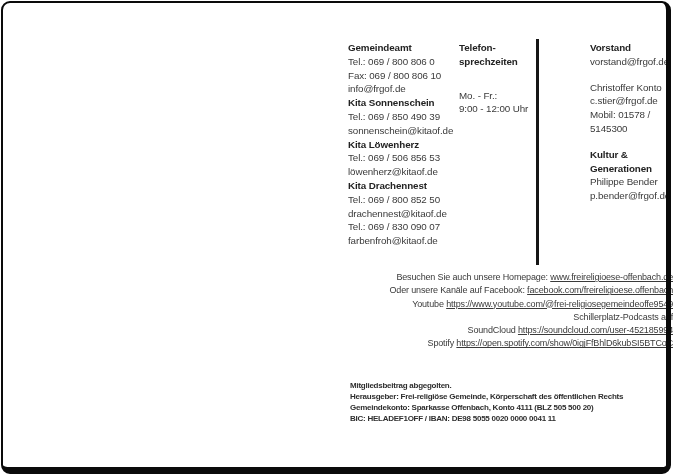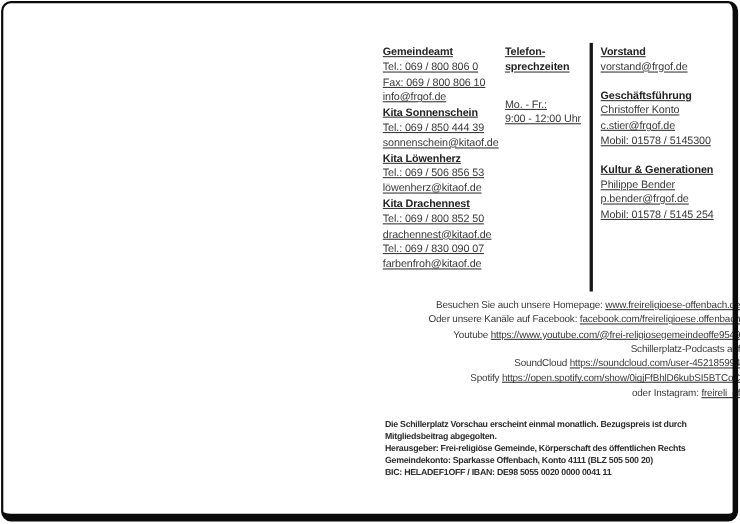--- a/index.html
+++ b/index.html
@@ -24,38 +24,37 @@
     z-index: 10;
   }
   
   .col {
     position: absolute;
     top: 41px;
     font-size: 9.8px;
     line-height: 13.8px;
     color: #3a3a3a;
     letter-spacing: -0.1px;
-    text-decoration: underline;
   }
   .col1 { left: 348px; width: 112px; }
   .col2 { left: 459px; width: 78px; }
   .col3 { left: 546px; width: 124px; }
   .hd {
     font-weight: bold;
     color: #232323;
   }
   .vline {
     position: absolute;
     left: 536px;
     top: 39px;
     width: 3px;
     height: 226px;
     background: #161616;
   }
-  .col3 .blk { margin-bottom: 12px; }
+  .col3 .blk { margin-bottom: 12px; margin-left: 44px; }
   .col2 .sub { margin-top: 20px; }
   
   .links {
     position: absolute;
     left: 340px;
     top: 271px;
     width: 333px;
     text-align: right;
     font-size: 9px;
     line-height: 13.3px;
@@ -88,21 +87,21 @@
 
 <div class="col col1">
   <div class="blk">
     <div class="hd">Gemeindeamt</div>
     <div class="ln">Tel.: 069 / 800 806 0</div>
     <div class="ln">Fax: 069 / 800 806 10</div>
     <div class="ln">info@frgof.de</div>
   </div>
   <div class="blk">
     <div class="hd">Kita Sonnenschein</div>
-    <div class="ln">Tel.: 069 / 850 444 39</div>
+    <div class="ln">Tel.: 069 / 850 490 39</div>
     <div class="ln">sonnenschein@kitaof.de</div>
   </div>
   <div class="blk">
     <div class="hd">Kita Löwenherz</div>
     <div class="ln">Tel.: 069 / 506 856 53</div>
     <div class="ln">löwenherz@kitaof.de</div>
   </div>
   <div class="blk">
     <div class="hd">Kita Drachennest</div>
     <div class="ln">Tel.: 069 / 800 852 50</div>
@@ -124,42 +123,38 @@
 </div>
 
 <div class="vline"></div>
 
 <div class="col col3">
   <div class="blk">
     <div class="hd">Vorstand</div>
     <div class="ln">vorstand@frgof.de</div>
   </div>
   <div class="blk">
-    <div class="hd">Geschäftsführung</div>
     <div class="ln">Christoffer Konto</div>
     <div class="ln">c.stier@frgof.de</div>
     <div class="ln">Mobil: 01578 / 5145300</div>
   </div>
   <div class="blk">
     <div class="hd">Kultur &amp; Generationen</div>
     <div class="ln">Philippe Bender</div>
     <div class="ln">p.bender@frgof.de</div>
-    <div class="ln">Mobil: 01578 / 5145 254</div>
   </div>
 </div>
 
 <div class="links">
   <div><span>Besuchen Sie auch unsere Homepage: </span><a>www.freireligioese-offenbach.de</a></div>
   <div><span>Oder unsere Kanäle auf Facebook: </span><a>facebook.com/freireligioese.offenbach</a></div>
   <div><span>Youtube </span><a>https://www.youtube.com/@frei-religiosegemeindeoffe9549</a></div>
   <div><span>Schillerplatz-Podcasts auf</span><a></a></div>
   <div><span>SoundCloud </span><a>https://soundcloud.com/user-452185994</a></div>
   <div><span>Spotify </span><a>https://open.spotify.com/show/0igjFfBhlD6kubSI5BTCoC</a></div>
-  <div><span>oder Instagram: </span><a>freireli_of</a></div>
 </div>
 
 <div class="imprint">
-  <div>Die Schillerplatz Vorschau erscheint einmal monatlich. Bezugspreis ist durch</div>
   <div>Mitgliedsbeitrag abgegolten.</div>
   <div>Herausgeber: Frei-religiöse Gemeinde, Körperschaft des öffentlichen Rechts</div>
   <div>Gemeindekonto: Sparkasse Offenbach, Konto 4111 (BLZ 505 500 20)</div>
   <div>BIC: HELADEF1OFF / IBAN: DE98 5055 0020 0000 0041 11</div>
 </div>
 
 </body></html>

